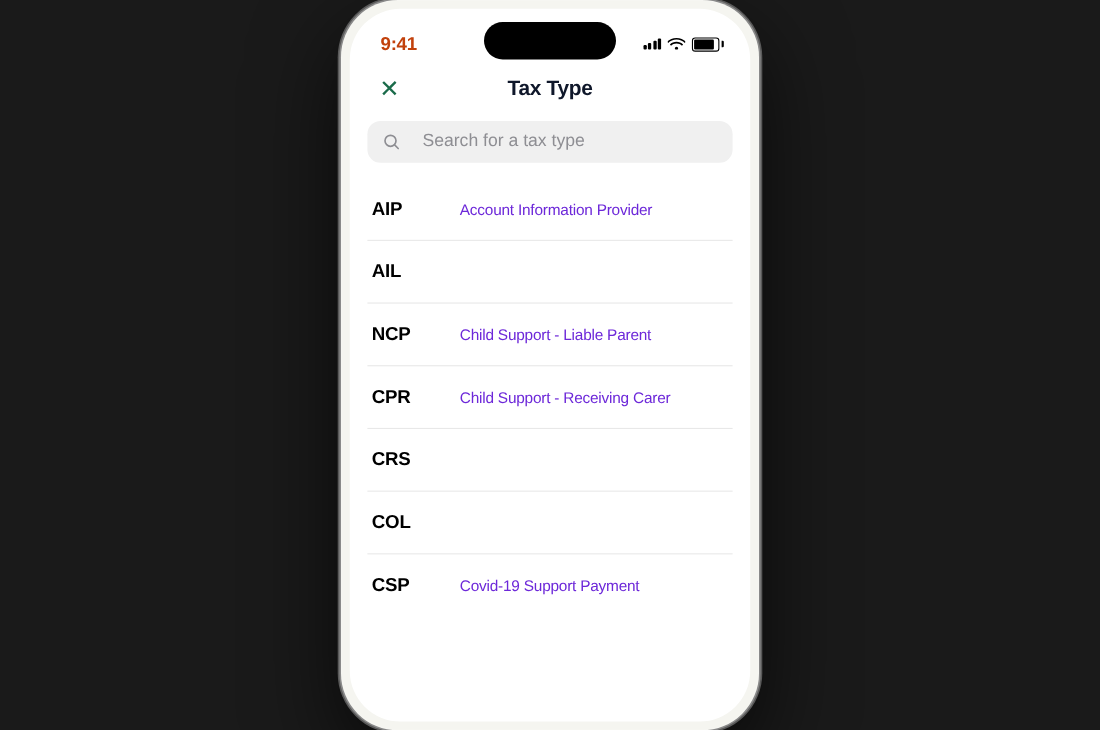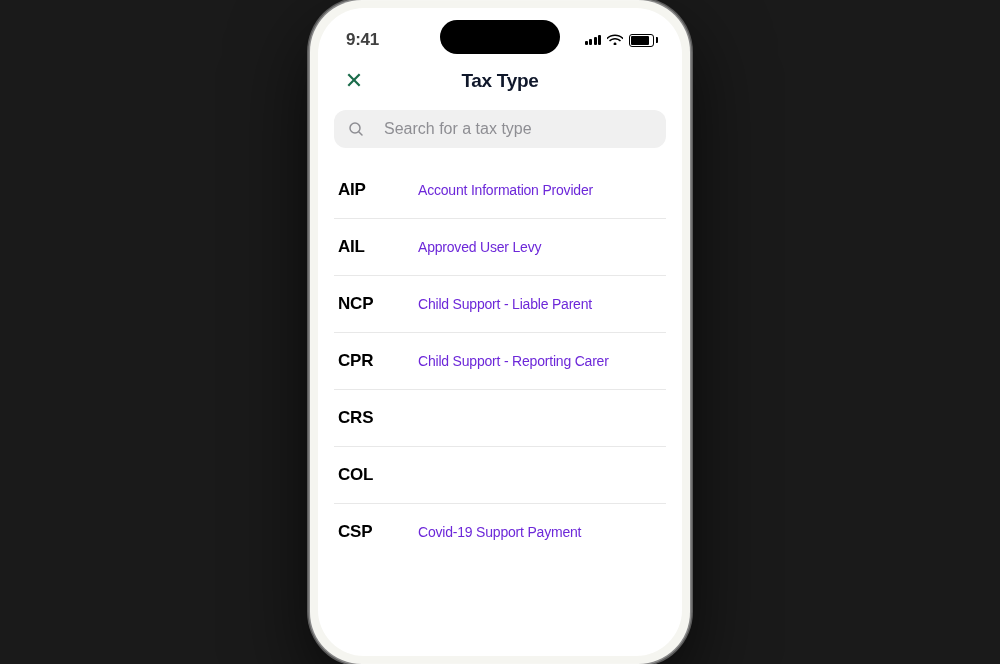--- a/index.html
+++ b/index.html
@@ -46,21 +46,21 @@
       justify-content: space-between;
       align-items: center;
       padding: 14px 28px 0 28px;
       height: 50px;
       flex-shrink: 0;
     }
 
     .status-time {
       font-size: 17px;
       font-weight: 600;
-      color: #404040;
+      color: #c2410c;
       letter-spacing: -0.3px;
     }
 
     .dynamic-island {
       width: 120px;
       height: 34px;
       background: #000;
       border-radius: 20px;
       position: absolute;
       top: 12px;
@@ -289,29 +289,28 @@
         </div>
       </div>
 
       <div class="tax-list" id="tax-list">
       <div class="tax-item">
             <span class="tax-code">AIP</span>
             <span class="tax-name">Account Information Provider</span>
           </div>
           <div class="tax-item">
             <span class="tax-code">AIL</span>
-            <span class="tax-name">Approved User Levy</span>
           </div>
           <div class="tax-item">
             <span class="tax-code">NCP</span>
             <span class="tax-name">Child Support - Liable Parent</span>
           </div>
           <div class="tax-item">
             <span class="tax-code">CPR</span>
-            <span class="tax-name">Child Support - Reporting Carer</span>
+            <span class="tax-name">Child Support - Receiving Carer</span>
           </div>
           <div class="tax-item">
             <span class="tax-code">CRS</span>
           </div>
           <div class="tax-item">
             <span class="tax-code">COL</span>
           </div>
           <div class="tax-item">
             <span class="tax-code">CSP</span>
             <span class="tax-name">Covid-19 Support Payment</span>

